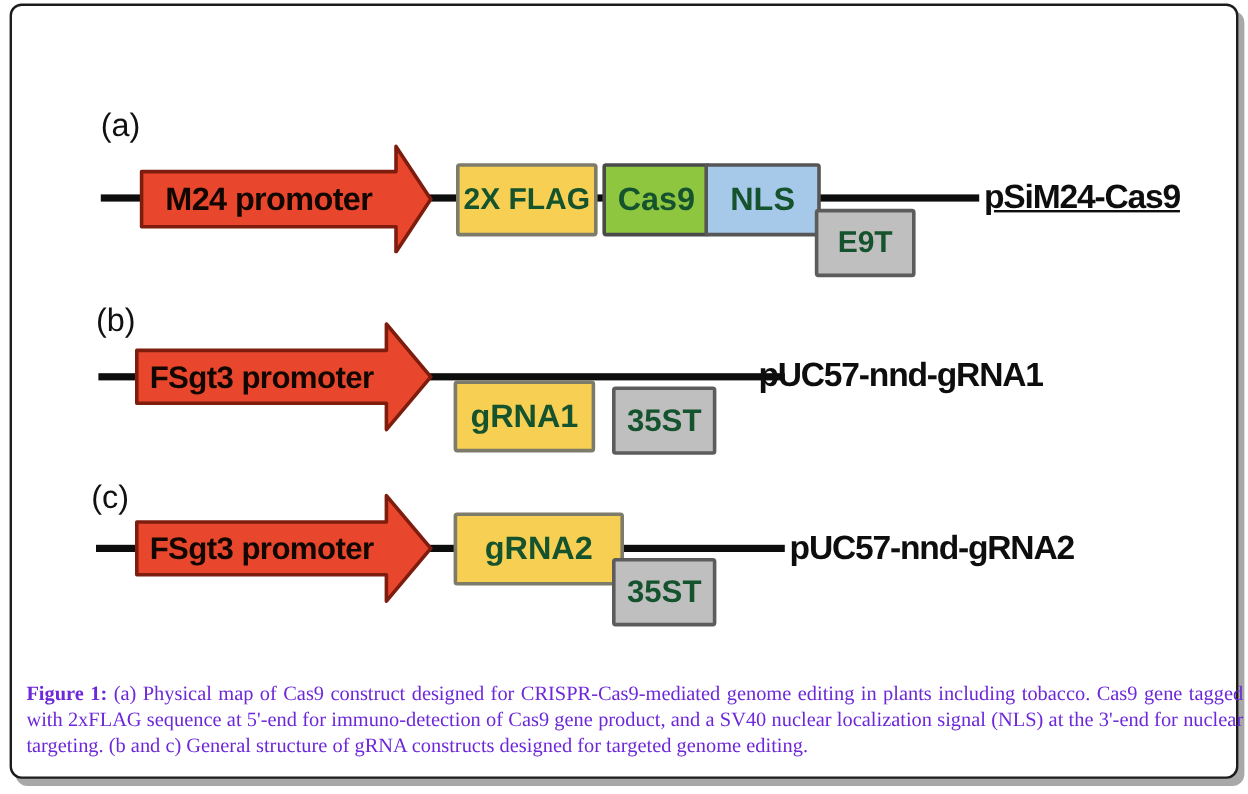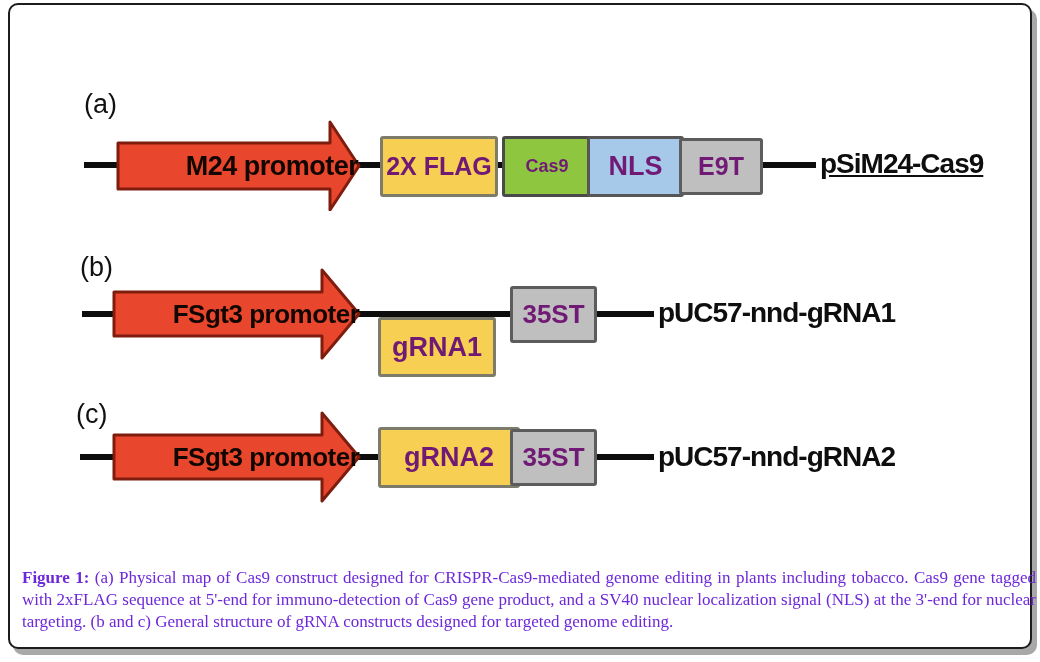--- a/index.html
+++ b/index.html
@@ -6,27 +6,27 @@
   .page{position:relative;width:1040px;height:662px;background:#ffffff;overflow:hidden;
         font-family:"Liberation Sans",sans-serif;}
   .card{position:absolute;left:8px;top:3px;width:1020px;height:642px;background:#ffffff;
         border:2px solid #1c1c1c;border-radius:10px;box-shadow:5px 6px 0 #a8a8a8;}
   
   .row-label{position:absolute;font-size:27px;font-weight:500;color:#111;letter-spacing:0;}
   .backbone{position:absolute;height:6px;background:#0d0d0d;}
   .arrow-wrap{position:absolute;}
   .arrow-wrap svg{display:block;}
   .promoter-text{position:absolute;display:flex;align-items:center;justify-content:center;
-        font-weight:bold;color:#120700;letter-spacing:-0.5px;padding-left:48px;}
+        font-weight:bold;color:#120700;letter-spacing:-0.5px;}
   .gene-box{position:absolute;display:flex;align-items:center;justify-content:center;
-        font-weight:bold;color:#701a75;border-radius:3px;box-sizing:border-box;}
+        font-weight:bold;color:#14532d;border-radius:3px;box-sizing:border-box;}
   .c-yellow{background:#f7cf52;border:3px solid #7d7c6a;}
   .c-green{background:#8fc640;border:3px solid #4a4a4a;}
   .c-blue{background:#a7c9e9;border:3px solid #565656;}
-  .c-gray{background:#bfbfbf;border:3px solid #5c5c5c;}
+  .c-gray{background:#bfbfbf;border:3px solid #5c5c5c;margin-top:36px;}
   .plasmid-label{position:absolute;font-size:28px;font-weight:600;color:#0e0e0e;letter-spacing:-1px;white-space:nowrap;}
   
   .caption{position:absolute;left:12px;top:562px;width:1014px;
         font-family:"Liberation Serif",serif;font-size:17px;line-height:22px;color:#6d28d9;
         text-align:justify;}
   .caption .cap-label{font-weight:600;}
 </style>
 </head>
 <body>
 
@@ -38,42 +38,42 @@
       <div class="backbone" style="left:74px;top:157px;width:732px;"></div>
 
       <div class="arrow-wrap" style="left:104px;top:114px;width:248px;height:92px;">
         <svg width="248" height="92" viewBox="0 0 248 92">
           <polygon points="4,24 216,24 216,3 245,47 216,91 216,70 4,70" fill="#e9472d" stroke="#7e1d0e" stroke-width="3" stroke-linejoin="round"></polygon>
         </svg>
         <div class="promoter-text" style="left:4px;top:24px;width:212px;height:46px;font-size:27px;">M24 promoter</div>
       </div>
 
       <div class="gene-box c-yellow" style="left:370px;top:131px;width:118px;height:61px;font-size:25px;">2X FLAG</div>
-      <div class="gene-box c-green" style="left:492px;top:131px;width:90px;height:61px;font-size:18px;">Cas9</div>
+      <div class="gene-box c-green" style="left:492px;top:131px;width:90px;height:61px;font-size:27px;">Cas9</div>
       <div class="gene-box c-blue" style="left:577px;top:131px;width:97px;height:61px;font-size:27px;">NLS</div>
       <div class="gene-box c-gray" style="left:669px;top:133px;width:84px;height:57px;font-size:25px;">E9T</div>
 
       <div class="plasmid-label" style="left:810px;top:143px;text-decoration:underline;">pSiM24-Cas9</div>
     </div>
 
     <div>
       <div class="row-label" style="left:70px;top:247px;">(b)</div>
       <div class="backbone" style="left:72px;top:306px;width:572px;"></div>
 
       <div class="arrow-wrap" style="left:100px;top:262px;width:252px;height:94px;">
         <svg width="252" height="94" viewBox="0 0 252 94">
           <polygon points="4,25 212,25 212,3 249,47 212,91 212,69 4,69" fill="#e9472d" stroke="#7e1d0e" stroke-width="3" stroke-linejoin="round"></polygon>
         </svg>
         <div class="promoter-text" style="left:4px;top:25px;width:208px;height:44px;font-size:26px;">FSgt3 promoter</div>
       </div>
 
       <div class="gene-box c-yellow" style="left:368px;top:279px;width:118px;height:60px;font-size:27px;margin-top:33px;">gRNA1</div>
       <div class="gene-box c-gray" style="left:500px;top:281px;width:87px;height:57px;font-size:26px;">35ST</div>
 
-      <div class="plasmid-label" style="left:648px;top:292px;">pUC57-nnd-gRNA1</div>
+      <div class="plasmid-label" style="left:622px;top:292px;">pUC57-nnd-gRNA1</div>
     </div>
 
     <div>
       <div class="row-label" style="left:66px;top:394px;">(c)</div>
       <div class="backbone" style="left:70px;top:449px;width:574px;"></div>
 
       <div class="arrow-wrap" style="left:100px;top:405px;width:252px;height:94px;">
         <svg width="252" height="94" viewBox="0 0 252 94">
           <polygon points="4,25 212,25 212,3 249,47 212,91 212,69 4,69" fill="#e9472d" stroke="#7e1d0e" stroke-width="3" stroke-linejoin="round"></polygon>
         </svg>

